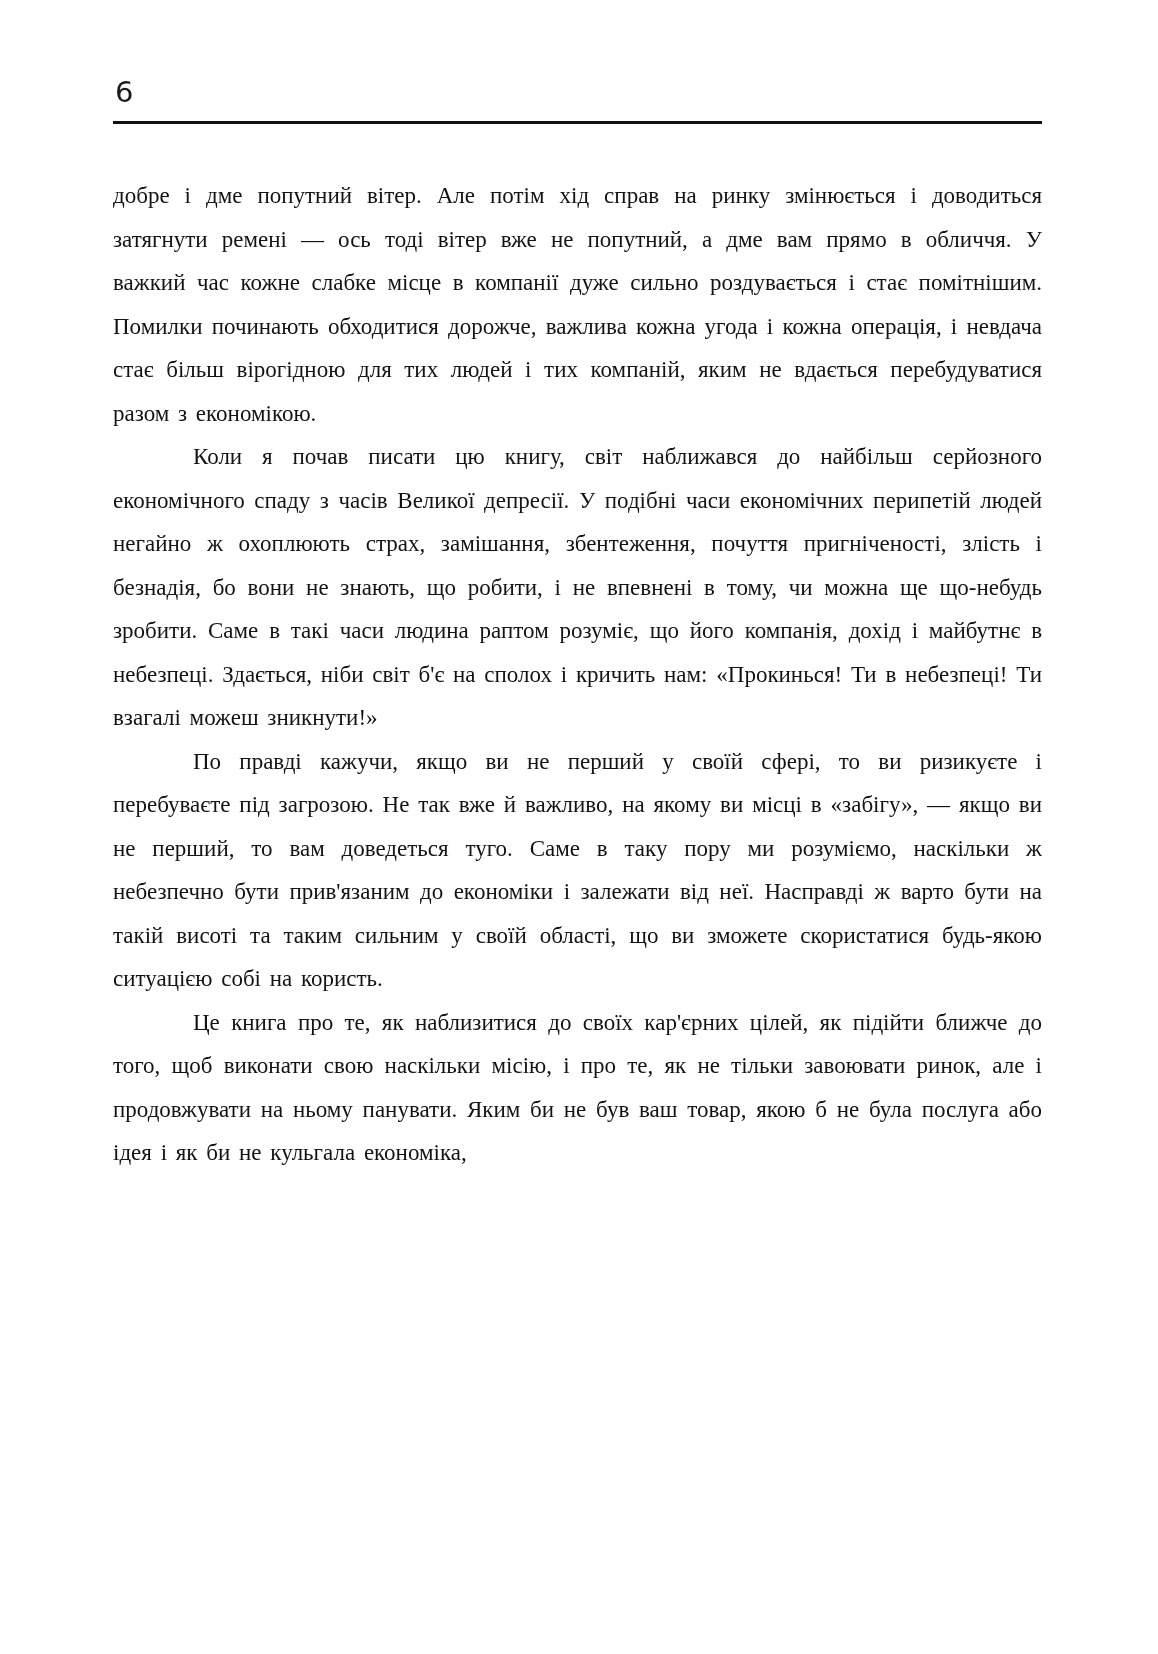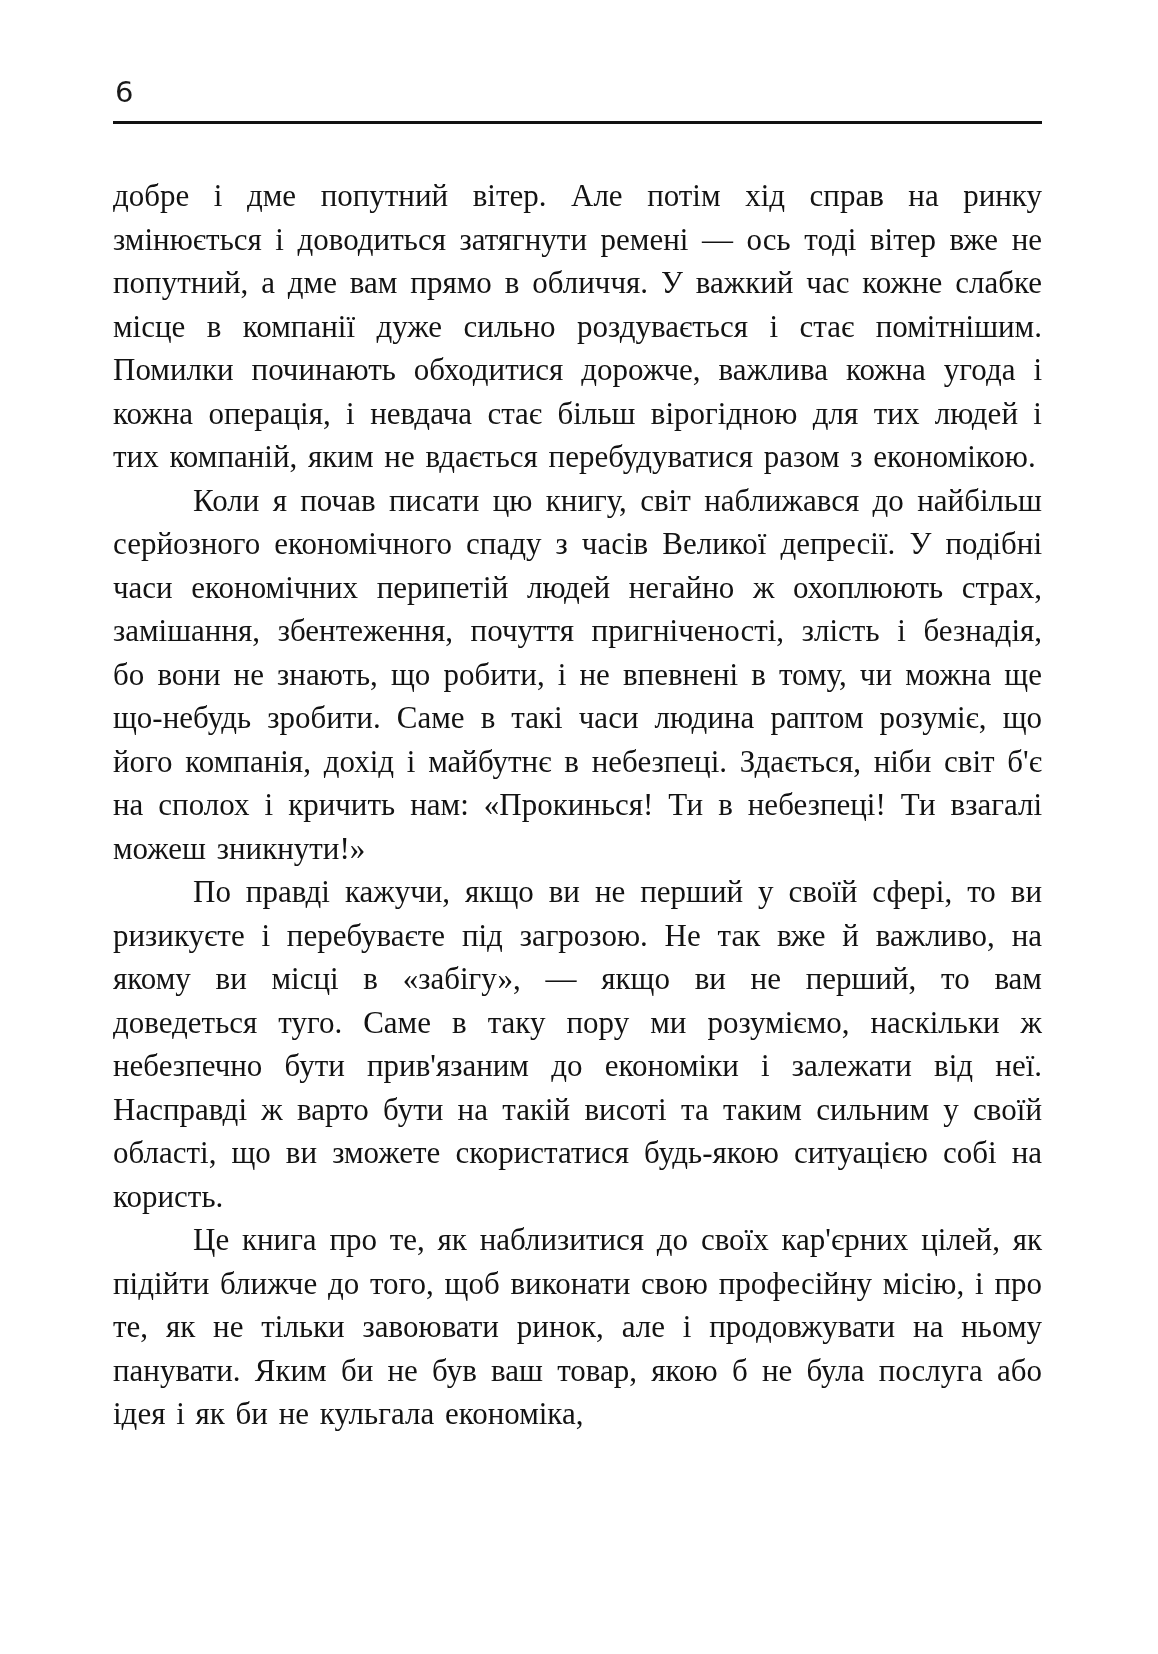--- a/index.html
+++ b/index.html
@@ -35,21 +35,21 @@
     border: none;
     border-top: 3px solid #111111;
     margin: 0;
     width: 100%;
   }
   .page-body {
     margin-top: 50px;
   }
   .para {
     margin: 0;
-    font-size: 31px;
+    font-size: 23px;
     line-height: 43.5px;
     text-align: justify;
     text-indent: 80px;
     word-spacing: 3px;
     color: #131313;
   }
   .para.continued {
     text-indent: 0;
   }
 </style>
@@ -59,15 +59,15 @@
 <div class="page">
   <header class="page-header">
     <div class="page-number">6</div>
     <hr class="header-rule">
   </header>
 
   <main class="page-body">
     <p class="para continued">добре і дме попутний вітер. Але потім хід справ на ринку змінюється і доводиться затягнути ремені — ось тоді вітер вже не попутний, а дме вам прямо в обличчя. У важкий час кожне слабке місце в компанії дуже сильно роздувається і стає помітнішим. Помилки починають обходитися дорожче, важлива кожна угода і кожна операція, і невдача стає більш вірогідною для тих людей і тих компаній, яким не вдається перебудуватися разом з економікою.</p>
     <p class="para">Коли я почав писати цю книгу, світ наближався до найбільш серйозного економічного спаду з часів Великої депресії. У подібні часи економічних перипетій людей негайно ж охоплюють страх, замішання, збентеження, почуття пригніченості, злість і безнадія, бо вони не знають, що робити, і не впевнені в тому, чи можна ще що-небудь зробити. Саме в такі часи людина раптом розуміє, що його компанія, дохід і майбутнє в небезпеці. Здається, ніби світ б'є на сполох і кричить нам: «Прокинься! Ти в небезпеці! Ти взагалі можеш зникнути!»</p>
     <p class="para">По правді кажучи, якщо ви не перший у своїй сфері, то ви ризикуєте і перебуваєте під загрозою. Не так вже й важливо, на якому ви місці в «забігу», — якщо ви не перший, то вам доведеться туго. Саме в таку пору ми розуміємо, наскільки ж небезпечно бути прив'язаним до економіки і залежати від неї. Насправді ж варто бути на такій висоті та таким сильним у своїй області, що ви зможете скористатися будь-якою ситуацією собі на користь.</p>
-    <p class="para">Це книга про те, як наблизитися до своїх кар'єрних цілей, як підійти ближче до того, щоб виконати свою професійну місію, і про те, як не тільки завоювати ринок, але і продовжувати на ньому панувати. Яким би не був ваш товар, якою б не була послуга або ідея і як би не кульгала економіка,</p>
+    <p class="para">Це книга про те, як наблизитися до своїх кар'єрних цілей, як підійти ближче до того, щоб виконати свою наскільки місію, і про те, як не тільки завоювати ринок, але і продовжувати на ньому панувати. Яким би не був ваш товар, якою б не була послуга або ідея і як би не кульгала економіка,</p>
   </main>
 </div>
 
 </body></html>

